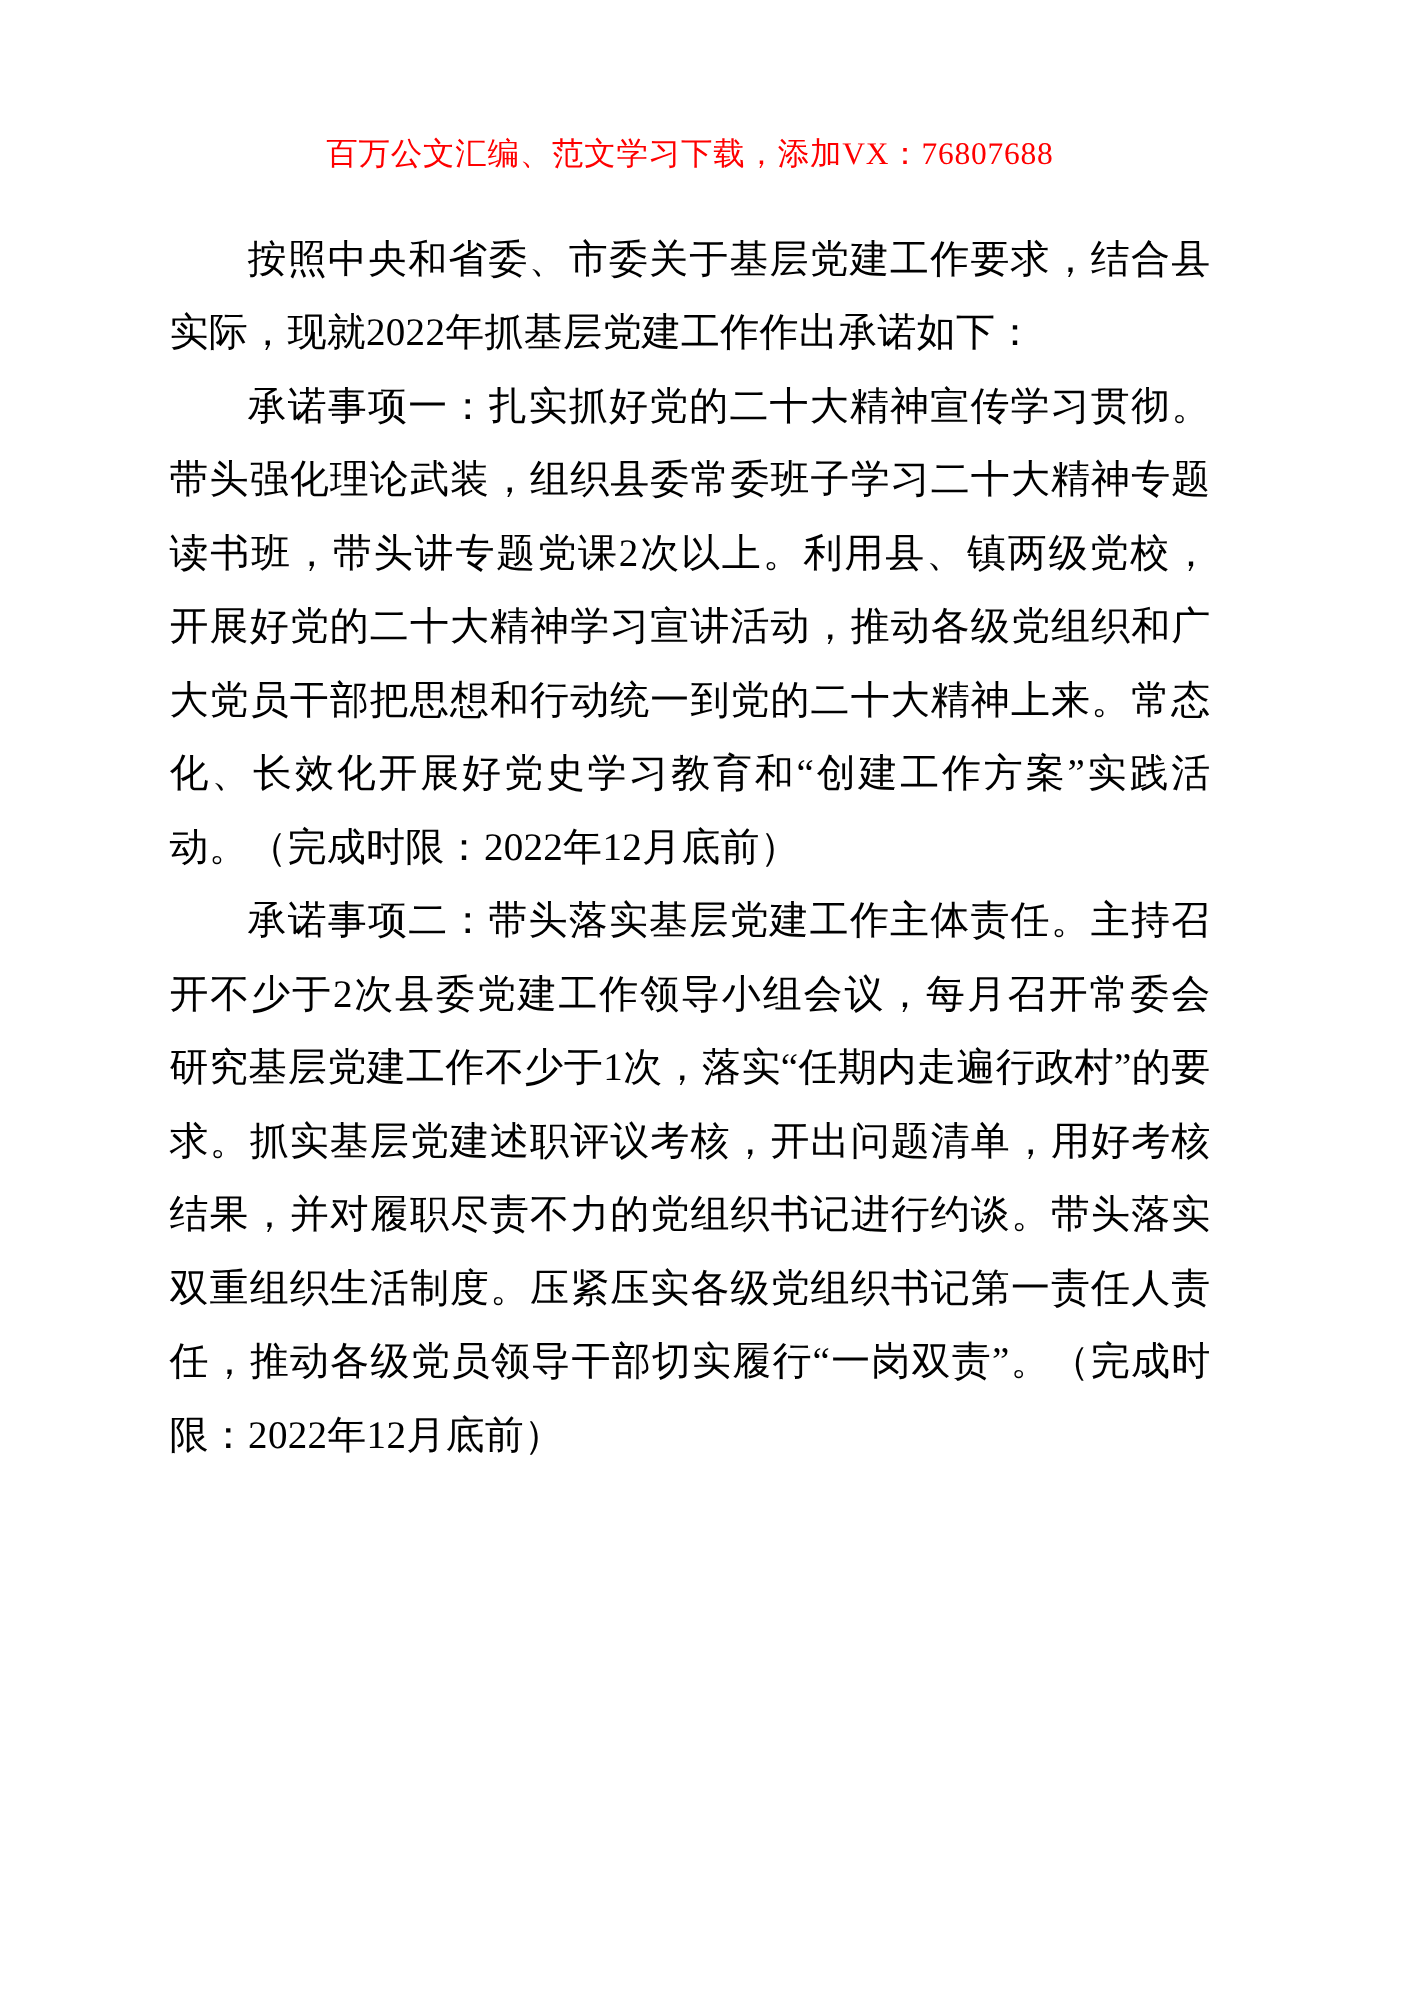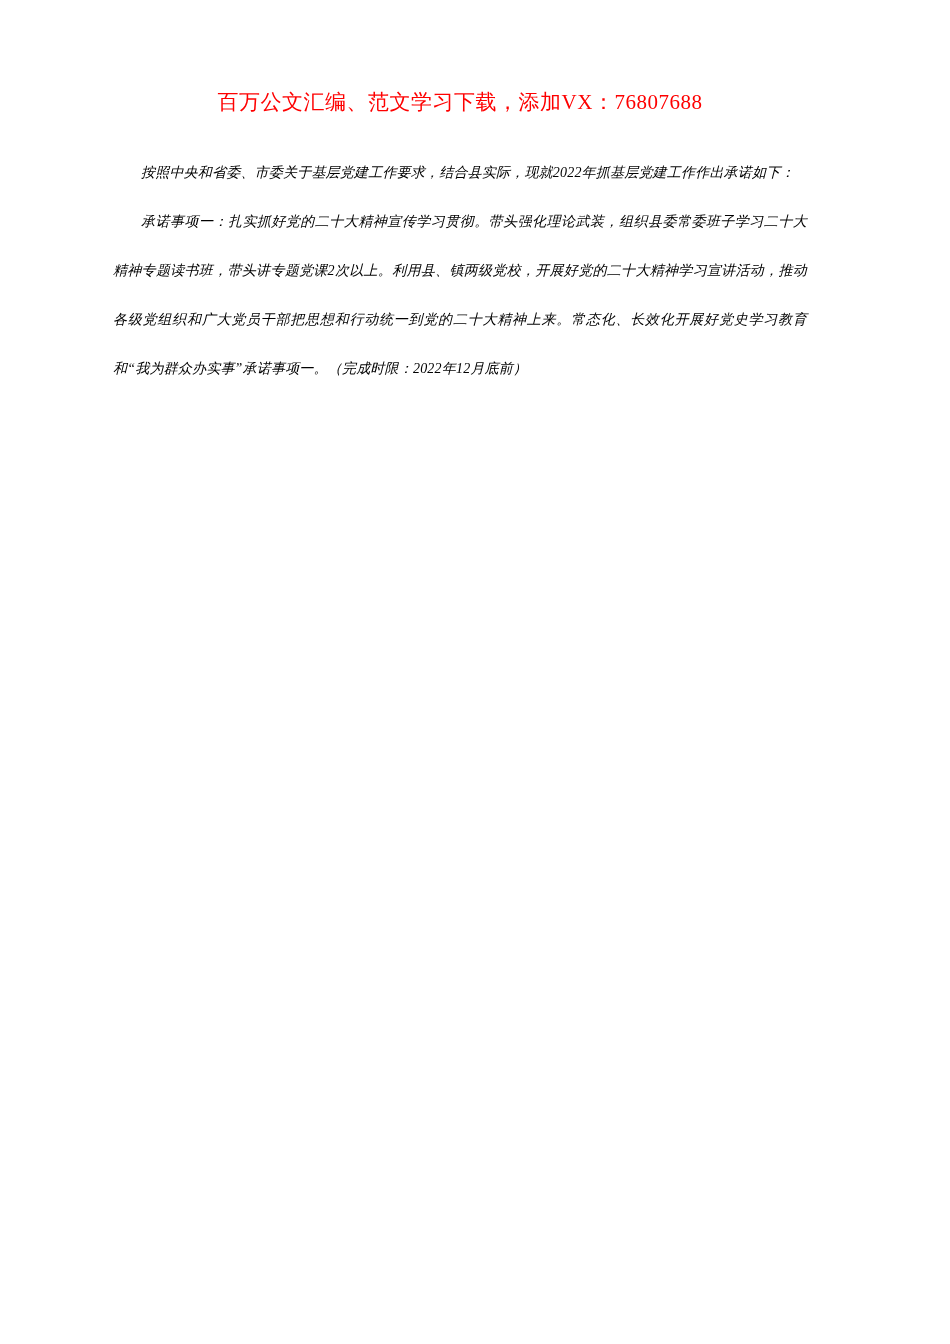--- a/index.html
+++ b/index.html
@@ -26,33 +26,33 @@
     font-size: 21px;
     line-height: 28px;
     text-align: center;
     letter-spacing: 0.5px;
     margin: 0 0 32px 0;
     white-space: nowrap;
   }
   .doc p {
     margin: 0;
     color: var(--text, #000000);
-    font-size: 14px;
+    font-size: 26px;
     line-height: 49px;
     text-align: justify;
     text-justify: inter-ideograph;
     text-indent: 2em;
     letter-spacing: 0.2px;
     word-break: break-all;
-    font-style: italic;
   }
 </style>
 </head>
 <body>
 
 <div class="page">
   <div class="header-ad">百万公文汇编、范文学习下载，添加VX：76807688</div>
 
   <div class="doc">
     <p>按照中央和省委、市委关于基层党建工作要求，结合县实际，现就2022年抓基层党建工作作出承诺如下：</p>
-    <p>承诺事项一：扎实抓好党的二十大精神宣传学习贯彻。带头强化理论武装，组织县委常委班子学习二十大精神专题读书班，带头讲专题党课2次以上。利用县、镇两级党校，开展好党的二十大精神学习宣讲活动，推动各级党组织和广大党员干部把思想和行动统一到党的二十大精神上来。常态化、长效化开展好党史学习教育和“我为群众办实事”承诺事项一。（完成时限：2022年12月底前）</p>
+    <p>承诺事项一：扎实抓好党的二十大精神宣传学习贯彻。带头强化理论武装，组织县委常委班子学习二十大精神专题读书班，带头讲专题党课2次以上。利用县、镇两级党校，开展好党的二十大精神学习宣讲活动，推动各级党组织和广大党员干部把思想和行动统一到党的二十大精神上来。常态化、长效化开展好党史学习教育和“创建工作方案”实践活动。（完成时限：2022年12月底前）</p>
+    <p>承诺事项二：带头落实基层党建工作主体责任。主持召开不少于2次县委党建工作领导小组会议，每月召开常委会研究基层党建工作不少于1次，落实“任期内走遍行政村”的要求。抓实基层党建述职评议考核，开出问题清单，用好考核结果，并对履职尽责不力的党组织书记进行约谈。带头落实双重组织生活制度。压紧压实各级党组织书记第一责任人责任，推动各级党员领导干部切实履行“一岗双责”。（完成时限：2022年12月底前）</p>
   </div>
 </div>
 
 </body></html>

